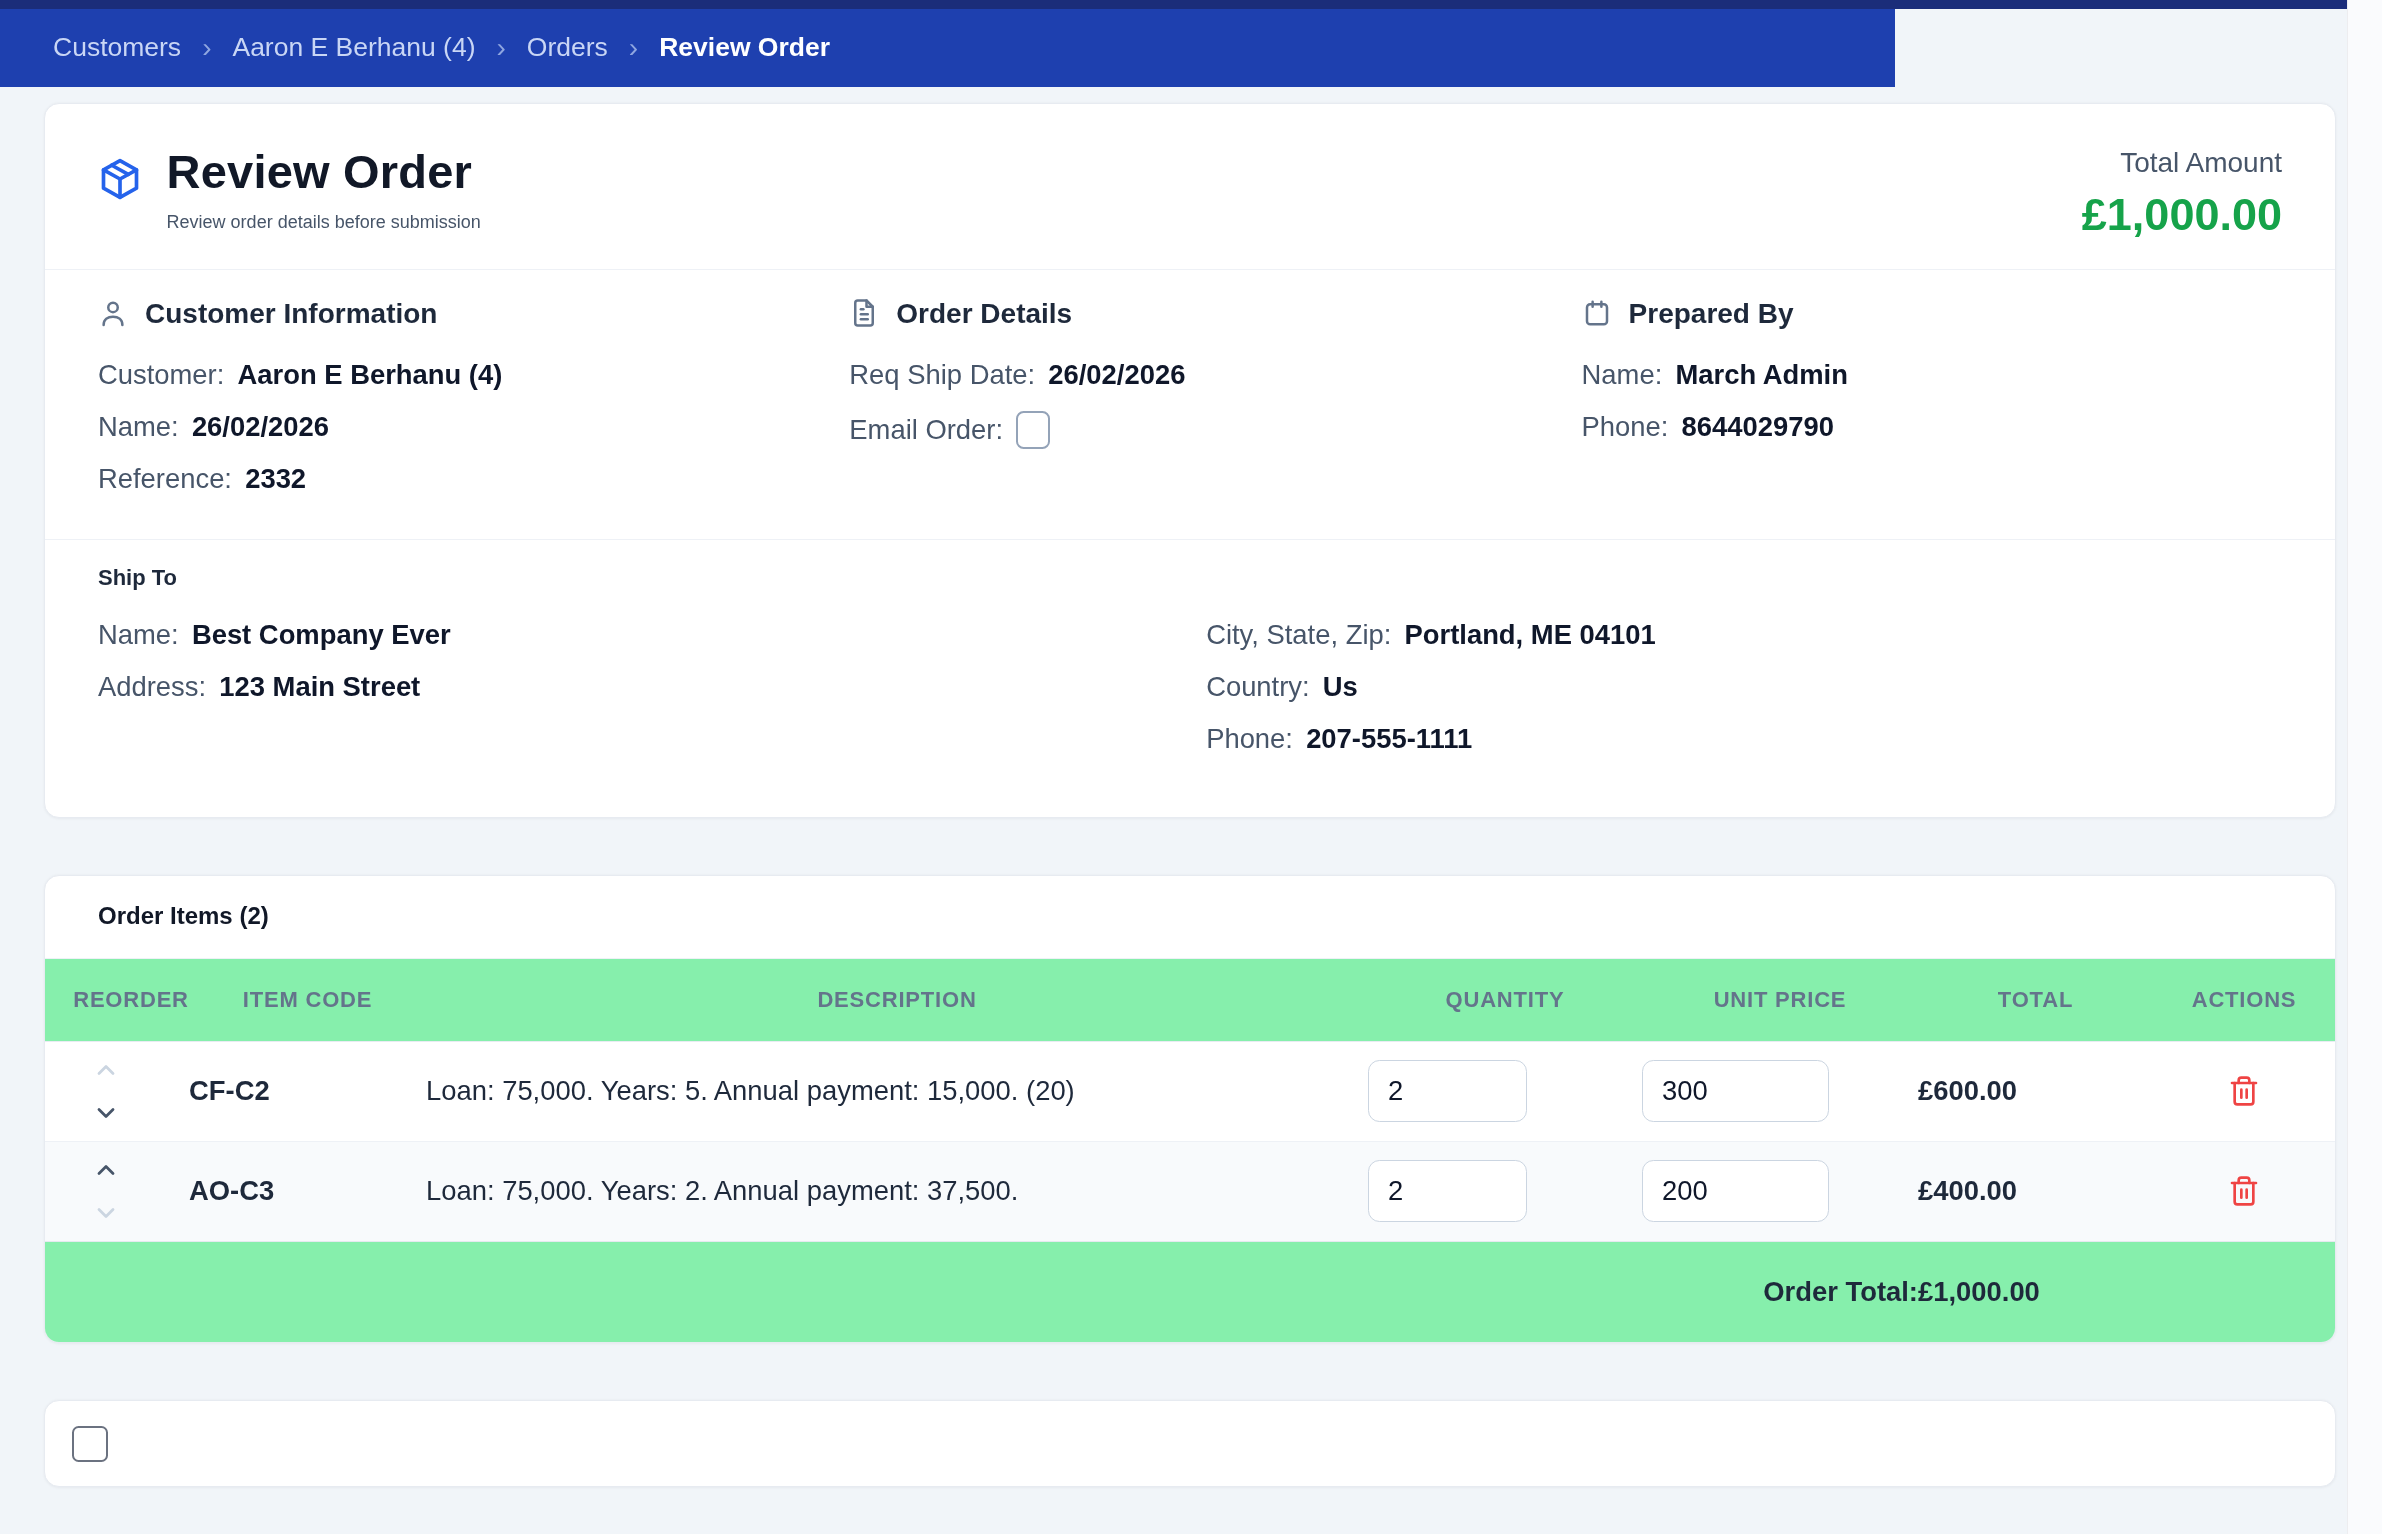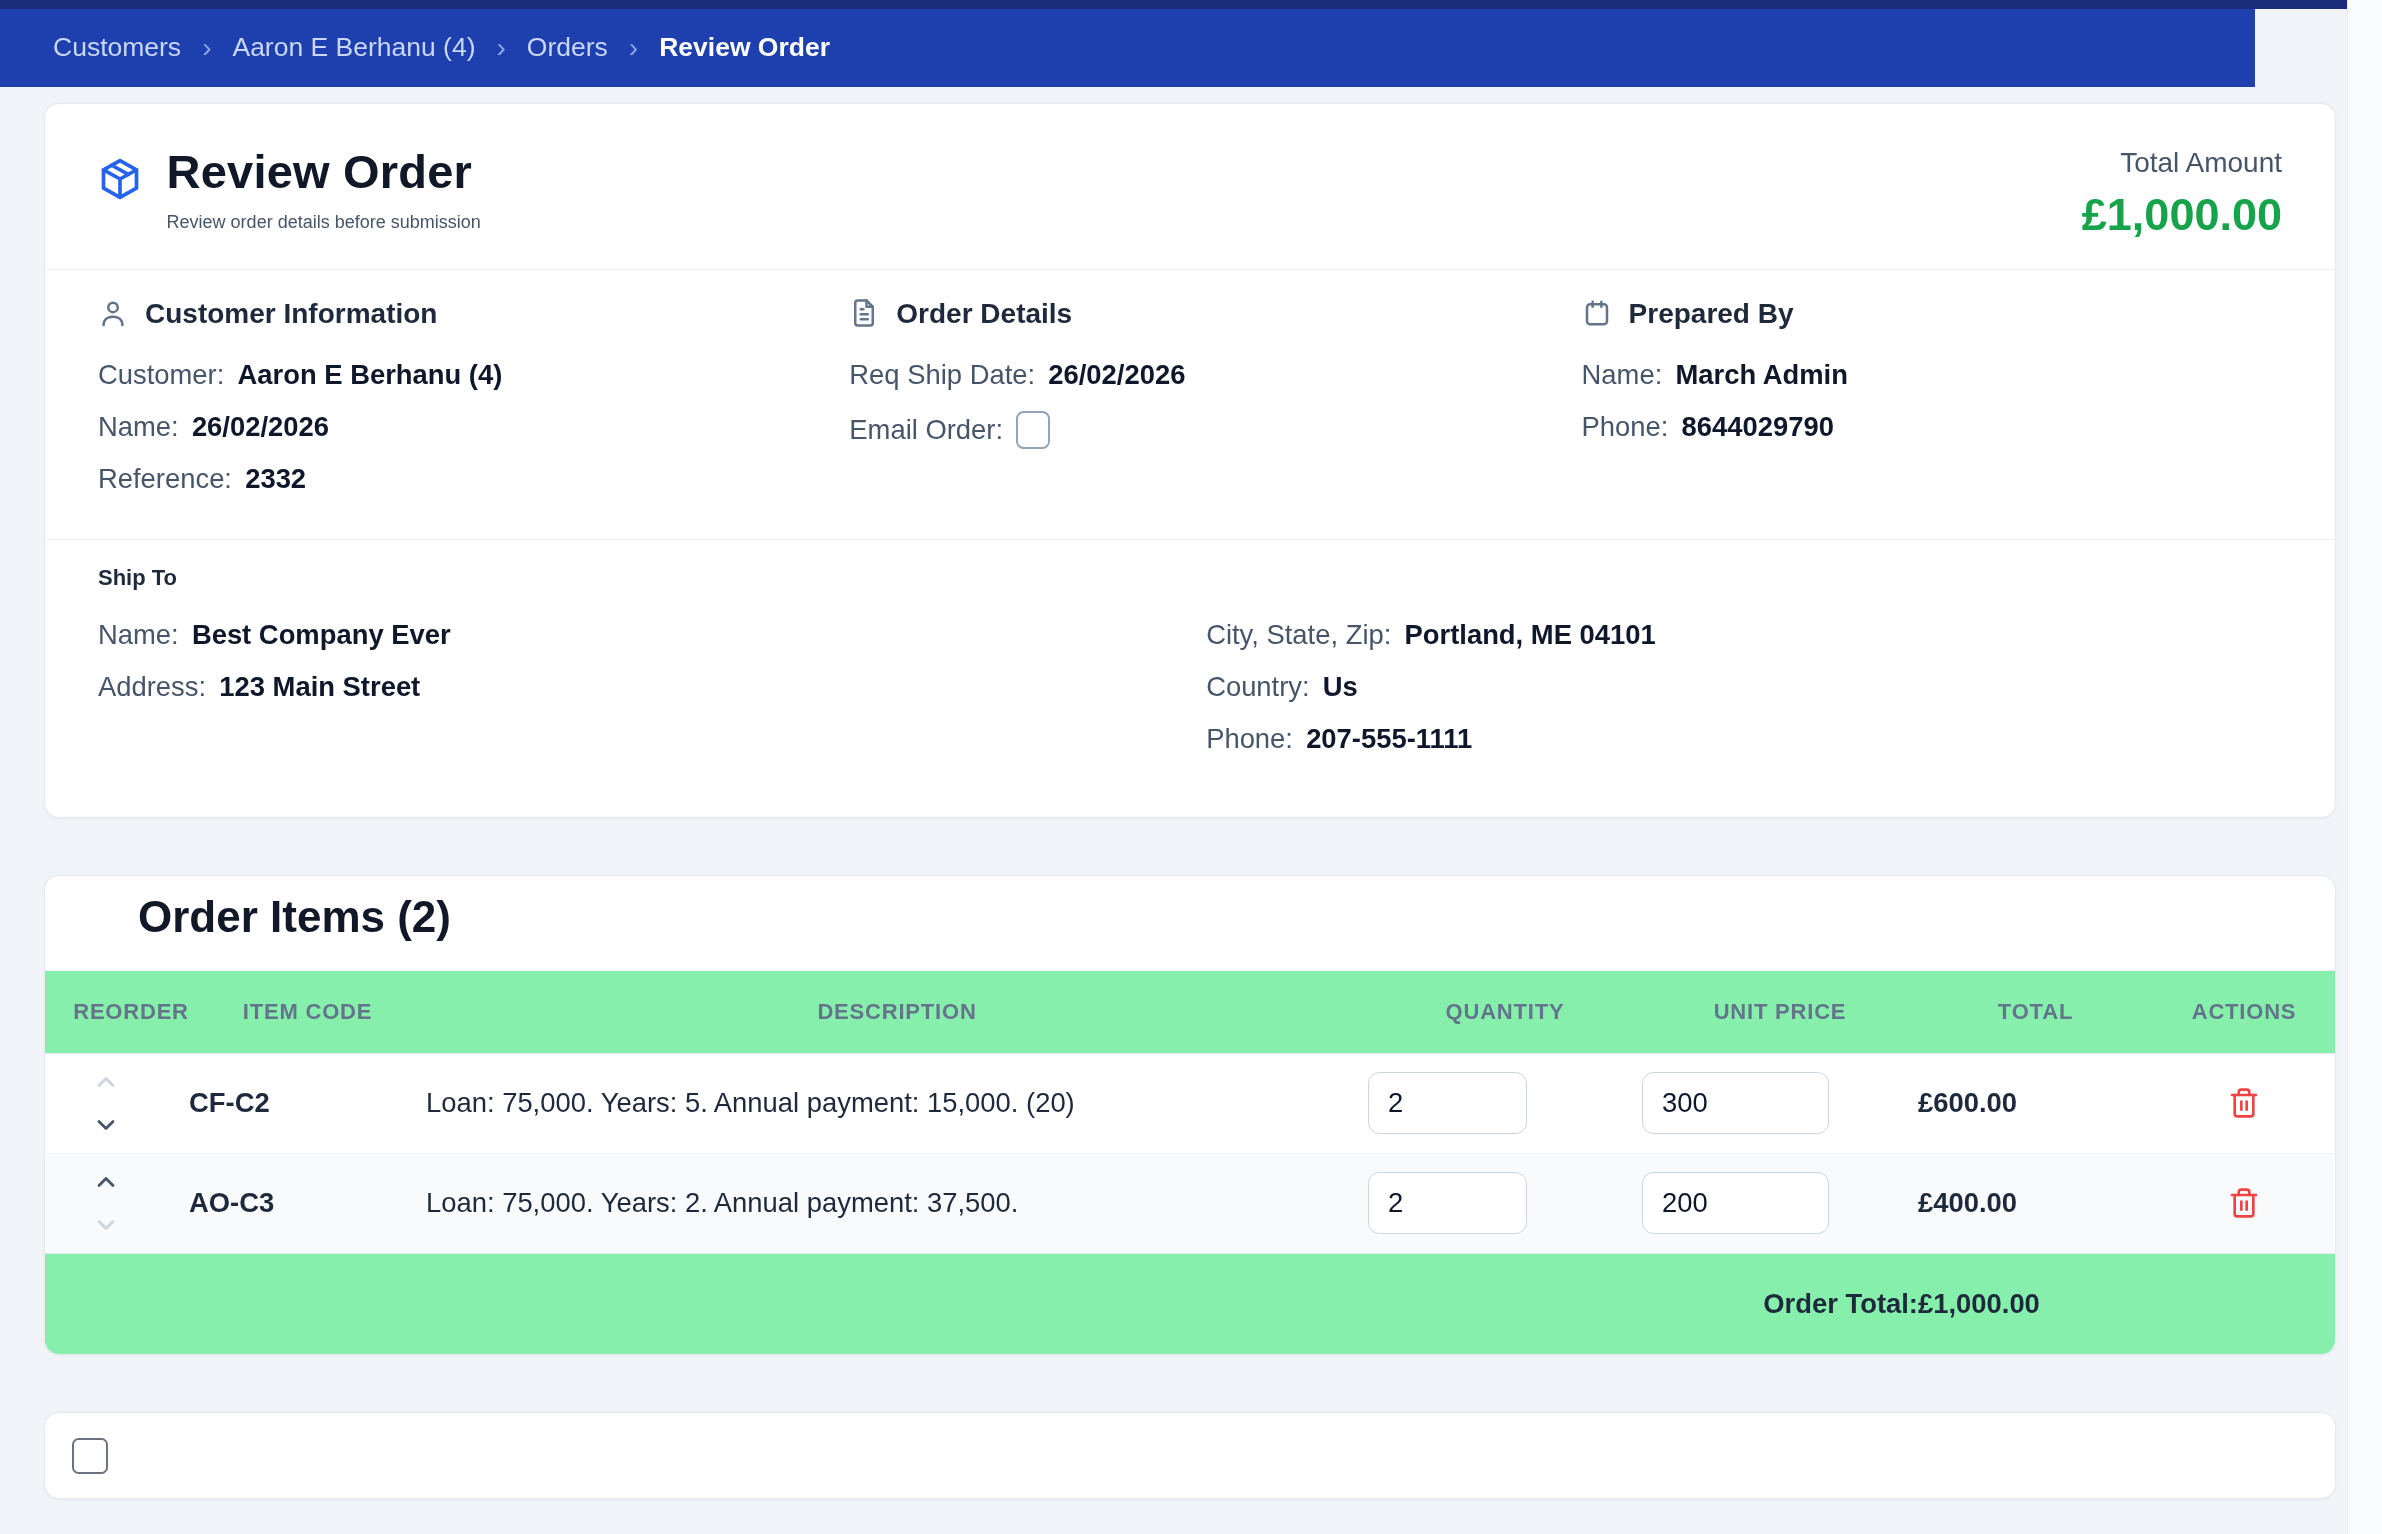--- a/index.html
+++ b/index.html
@@ -7,21 +7,21 @@
   body {
     font-family: "Liberation Sans", "DejaVu Sans", sans-serif;
     background: #f1f5f9;
     color: #0f172a;
     position: relative;
   }
 
   
   .topstrip { height: 8.5px; background: #1b2d7a; width: 2347px; }
   .topbar {
-    height: 78px; width: 2255px; background: #1e40af;
+    height: 78px; width: 1895px; background: #1e40af;
     display: flex; align-items: center; padding: 0 53px; text-align: right;
   }
   .crumbs { display: flex; align-items: center; gap: 21px; font-size: 26.5px; }
   .crumb { color: #c9d6f5; cursor: pointer; }
   .crumb-sep { color: #8fa6e0; font-size: 28px; }
   .crumb-current { color: #ffffff; font-weight: 700; }
 
   
   .page { margin: 0 47px 0 44px; }
   .card {
@@ -58,21 +58,21 @@
     width: 34px; height: 38px; border: 2.4px solid #94a3b8; border-radius: 7.6px;
     background: #fff; display: inline-block; cursor: pointer;
   }
 
   .shipto { padding: 24.6px 53px 42px 53px; }
   .shipto-head { font-size: 22px; font-weight: 700; color: #1e293b; margin-bottom: 28px; }
   .shipto-grid { display: grid; grid-template-columns: 1.03fr 1fr; }
 
   
   .card-items { margin-top: 57px; overflow: hidden; }
-  .items-head { font-size: 44px; font-weight: 700; color: #111827; padding: 16px 53px 28px 53px; margin-left: 40px; }
+  .items-head { font-size: 24px; font-weight: 700; color: #111827; padding: 26px 53px 28px 53px; }
   table.items { width: 100%; border-collapse: collapse; table-layout: fixed; }
   .items th {
     background: #86efac; border-top: 1.9px solid #eef1f6; border-bottom: 1.9px solid #e8ecf2;
     font-size: 22px; font-weight: 700; letter-spacing: 0.8px; color: #64748b;
     text-transform: uppercase; text-align: center; padding: 28px 0 28px 0;
   }
   .items td { padding: 14px 0; font-size: 27.4px; color: #1e293b; vertical-align: middle; }
   .col-reorder { width: 144px; }
   .col-code    { width: 237px; }
   .col-desc    { width: auto; }

